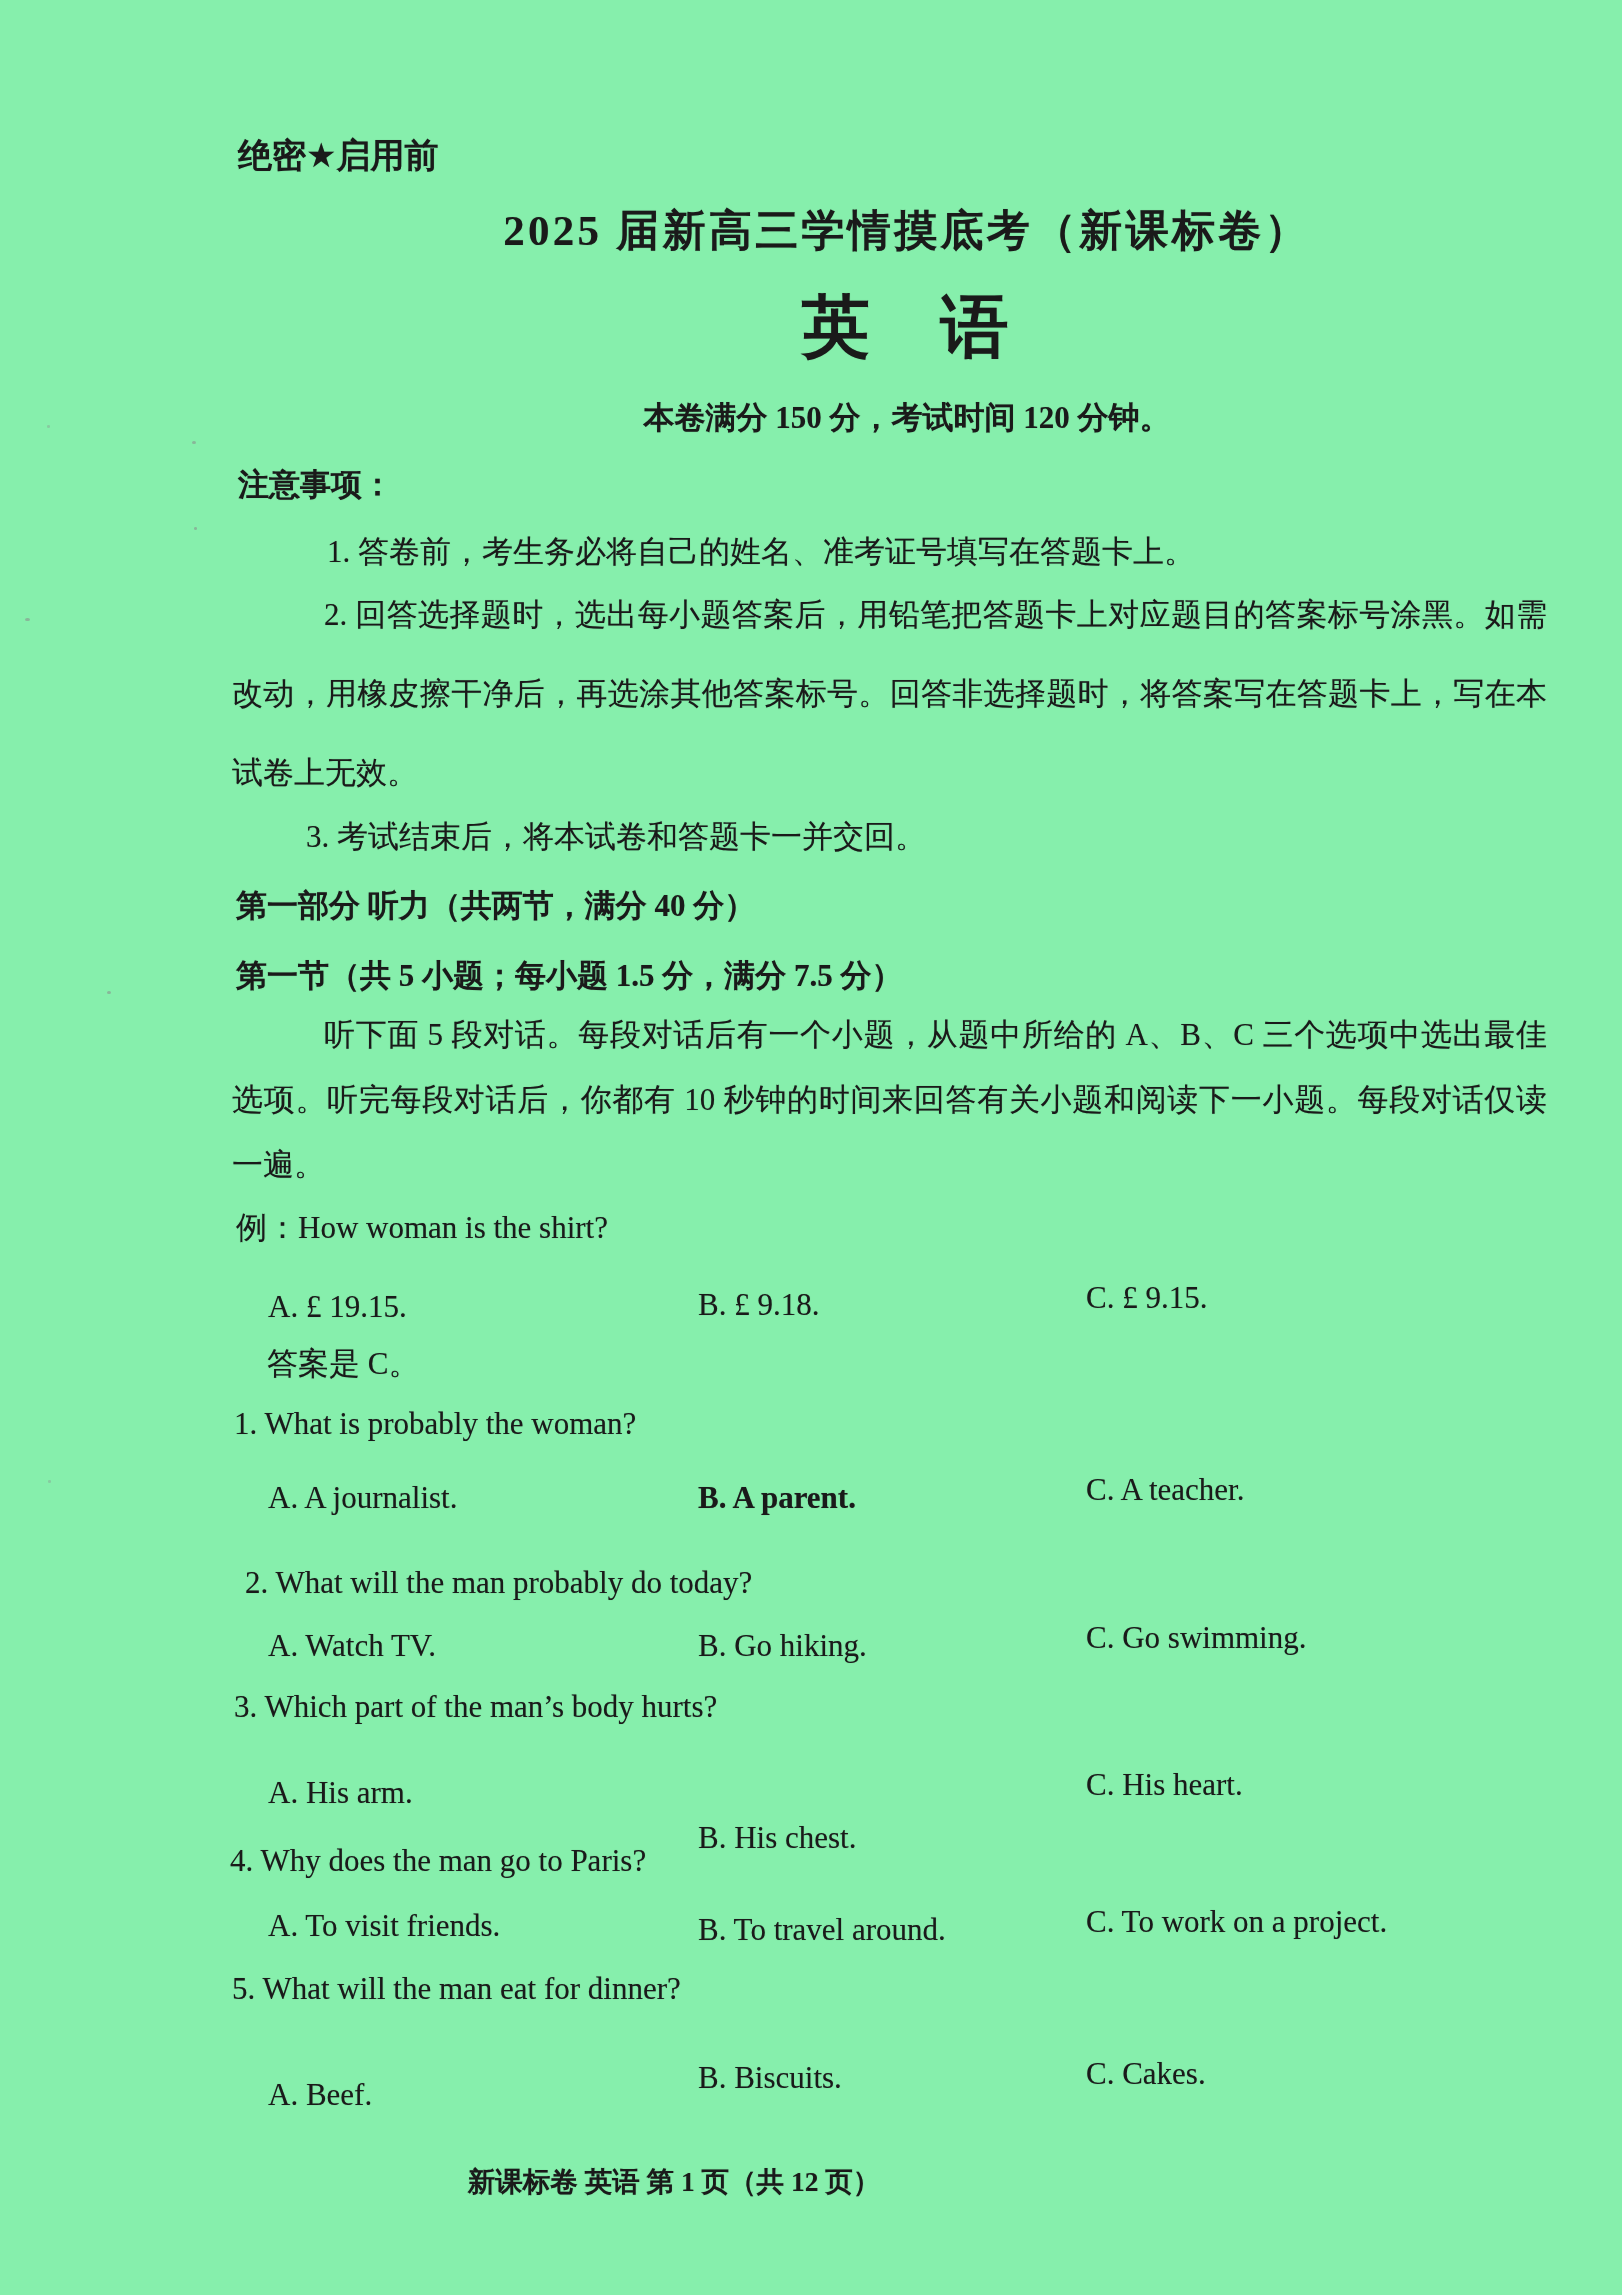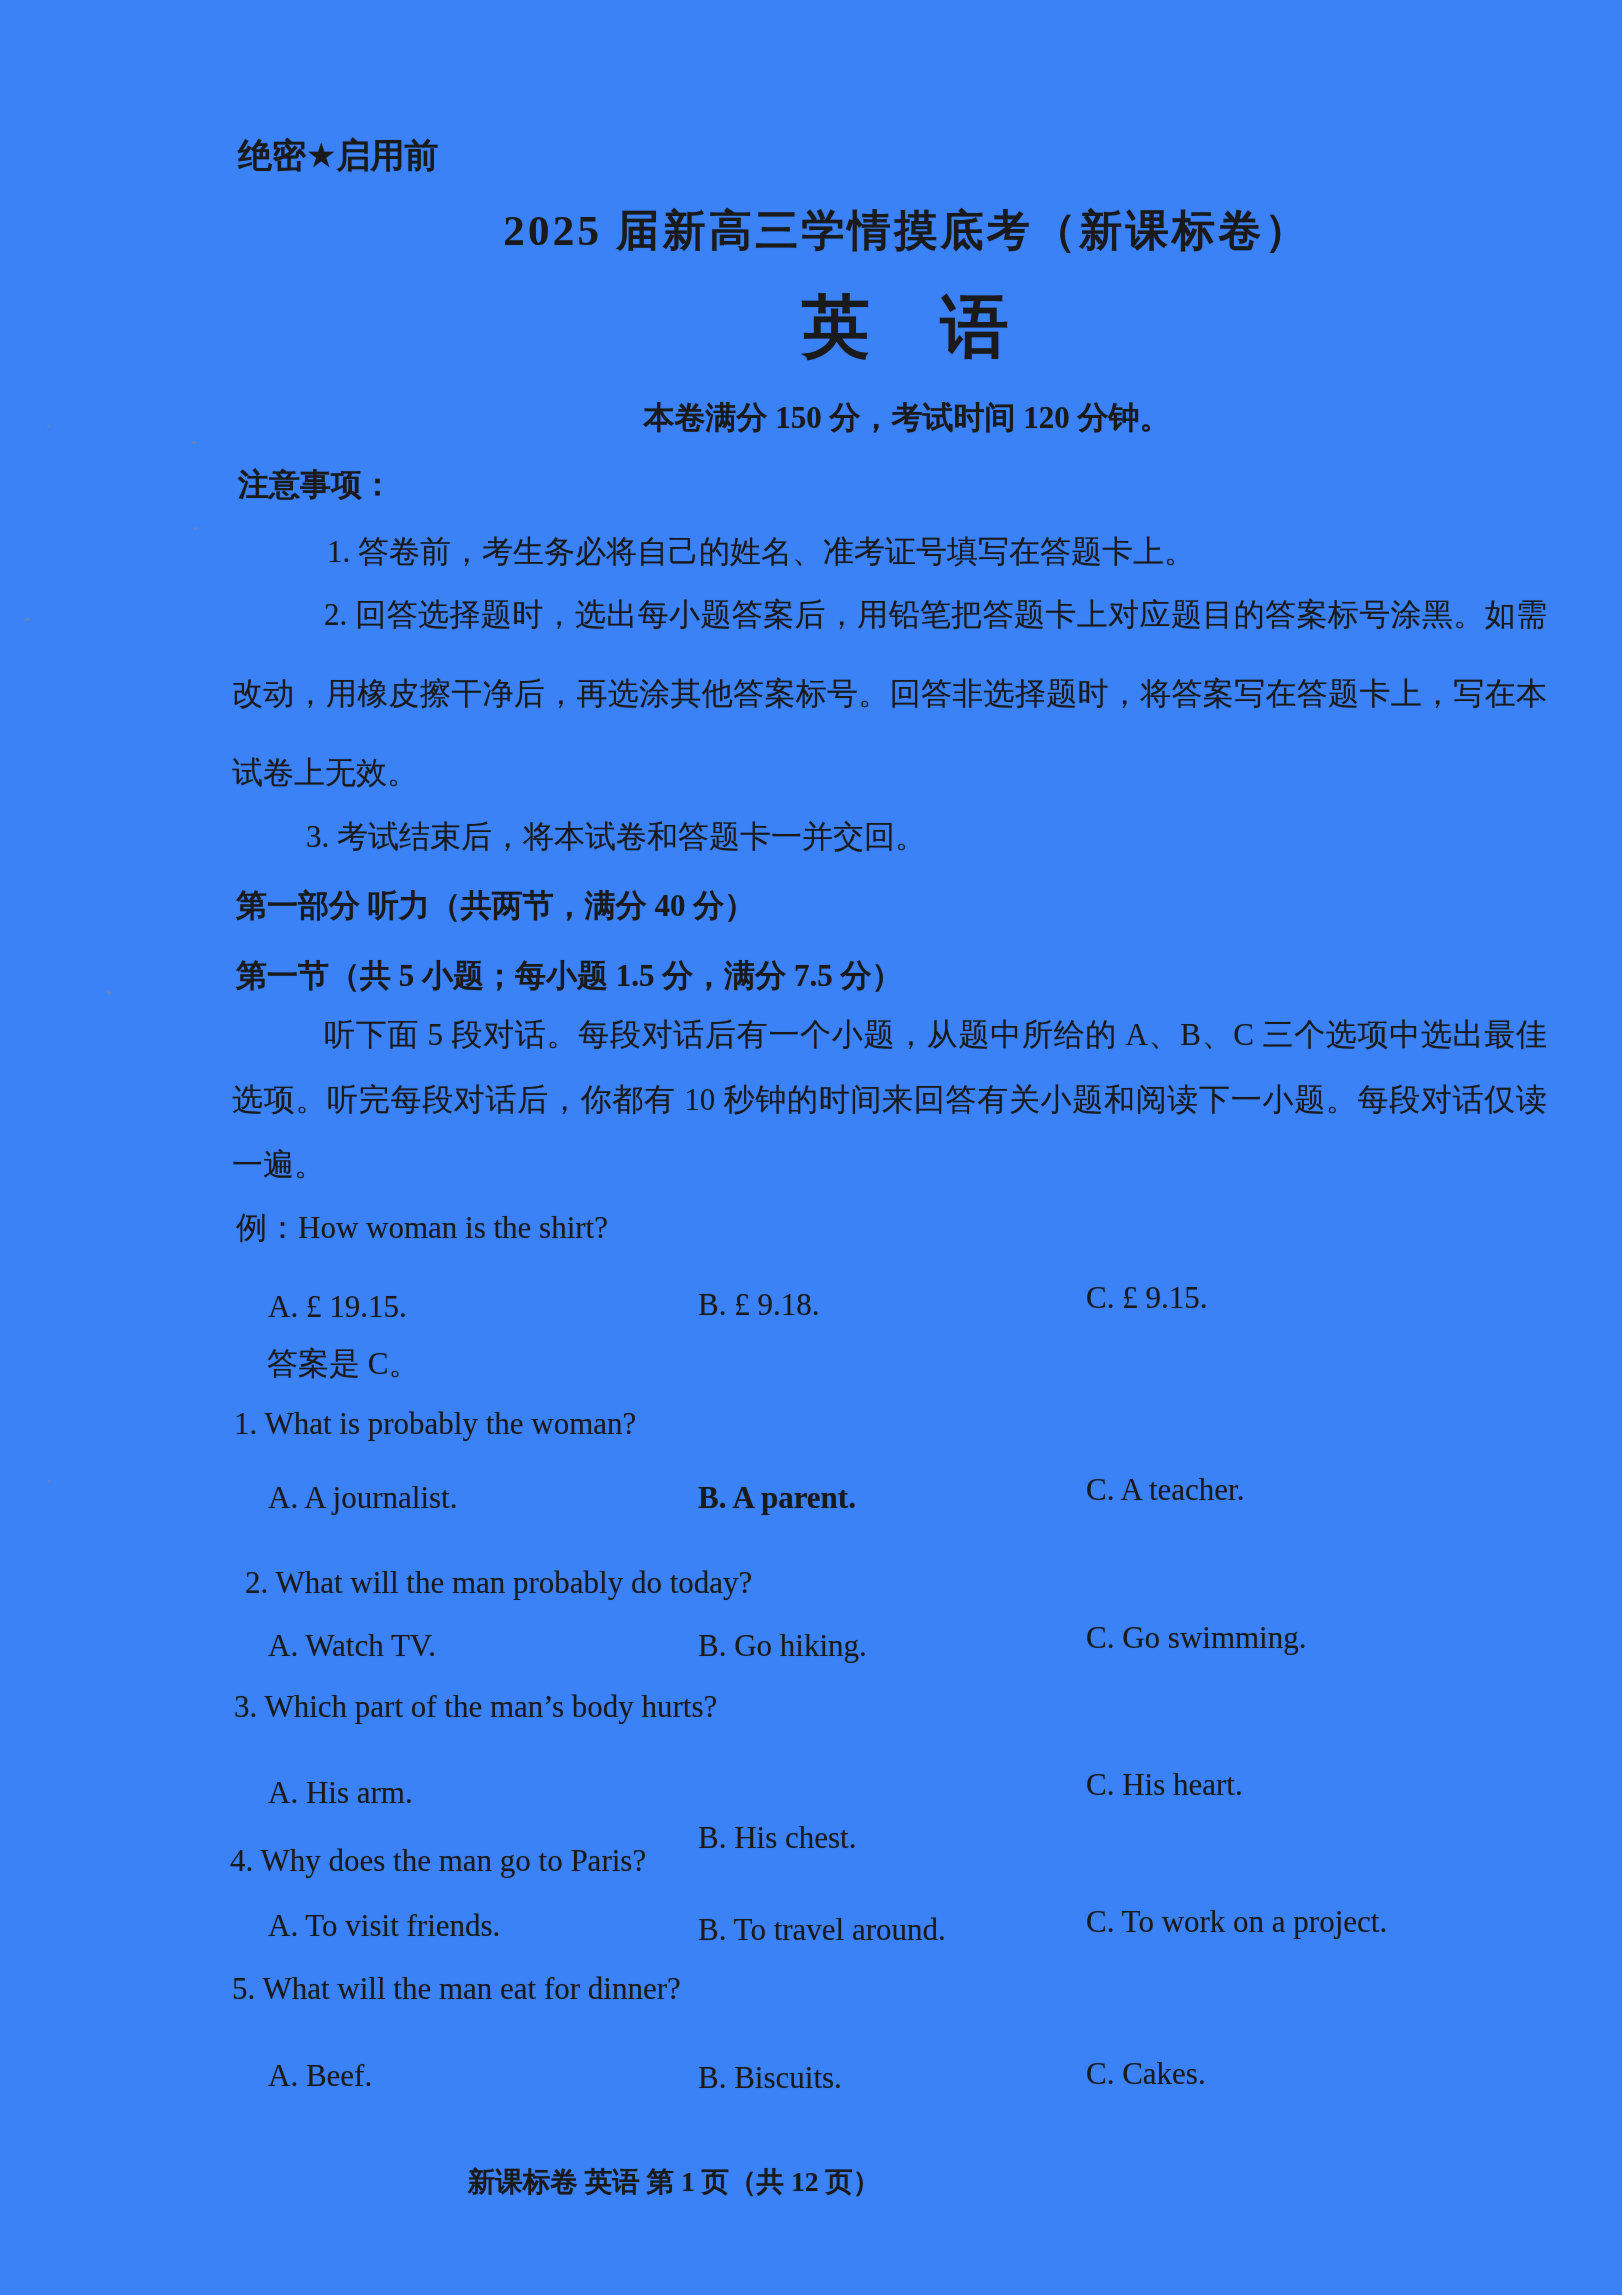--- a/index.html
+++ b/index.html
@@ -1,20 +1,20 @@
 <!DOCTYPE html>
 <html style="font-size:10.5px"><head>
 <meta charset="utf-8">
 <style>
   html, body { margin: 0; padding: 0; background: #ffffff; }
   .page {
     position: relative;
     width: 1622px;
     height: 2295px;
-    background: #3b82f6;
+    background: #86efac;
     font-family: "Liberation Serif", "DejaVu Serif", serif;
     color: #1a1a1a;
     overflow: hidden;
     text-shadow: 0 0 0.8px rgba(25,25,25,0.38);
   }
   .line {
     position: absolute;
     white-space: nowrap;
     font-size: 31px;
     line-height: 1.25;
@@ -106,21 +106,21 @@
 
   <div class="line" style="top:1842px; left:230px;">4. Why does the man go to Paris?</div>
   <div class="row" style="top:1903px;">
     <span class="opt opt-a" style="top:5.2px;">A. To visit friends.</span>
     <span class="opt opt-b" style="top:9.2px;">B. To travel around.</span>
     <span class="opt opt-c" style="top:1.3px;">C. To work on a project.</span>
   </div>
 
   <div class="line" style="top:1970px; left:232px;">5. What will the man eat for dinner?</div>
   <div class="row" style="top:2056px;">
-    <span class="opt opt-a" style="top:2px;">A. Beef.</span>
+    <span class="opt opt-a" style="top:21px;">A. Beef.</span>
     <span class="opt opt-b" style="top:3.9px;">B. Biscuits.</span>
     <span class="opt opt-c" style="top:0px;">C. Cakes.</span>
   </div>
 
   <div class="line f-center footer" style="top:2165px;">新课标卷 英语 第 1 页（共 12 页）</div>
 
   <div class="dot" style="left:192px; top:441px;  width:3.9px; height:3.3px;"></div>
   <div class="dot" style="left:194px; top:527px;  width:3.3px; height:2.6px;"></div>
   <div class="dot" style="left:25px;  top:618px;  width:4.6px; height:3.3px;"></div>
   <div class="dot" style="left:107px; top:991px; width:3.9px; height:3.3px;"></div>

